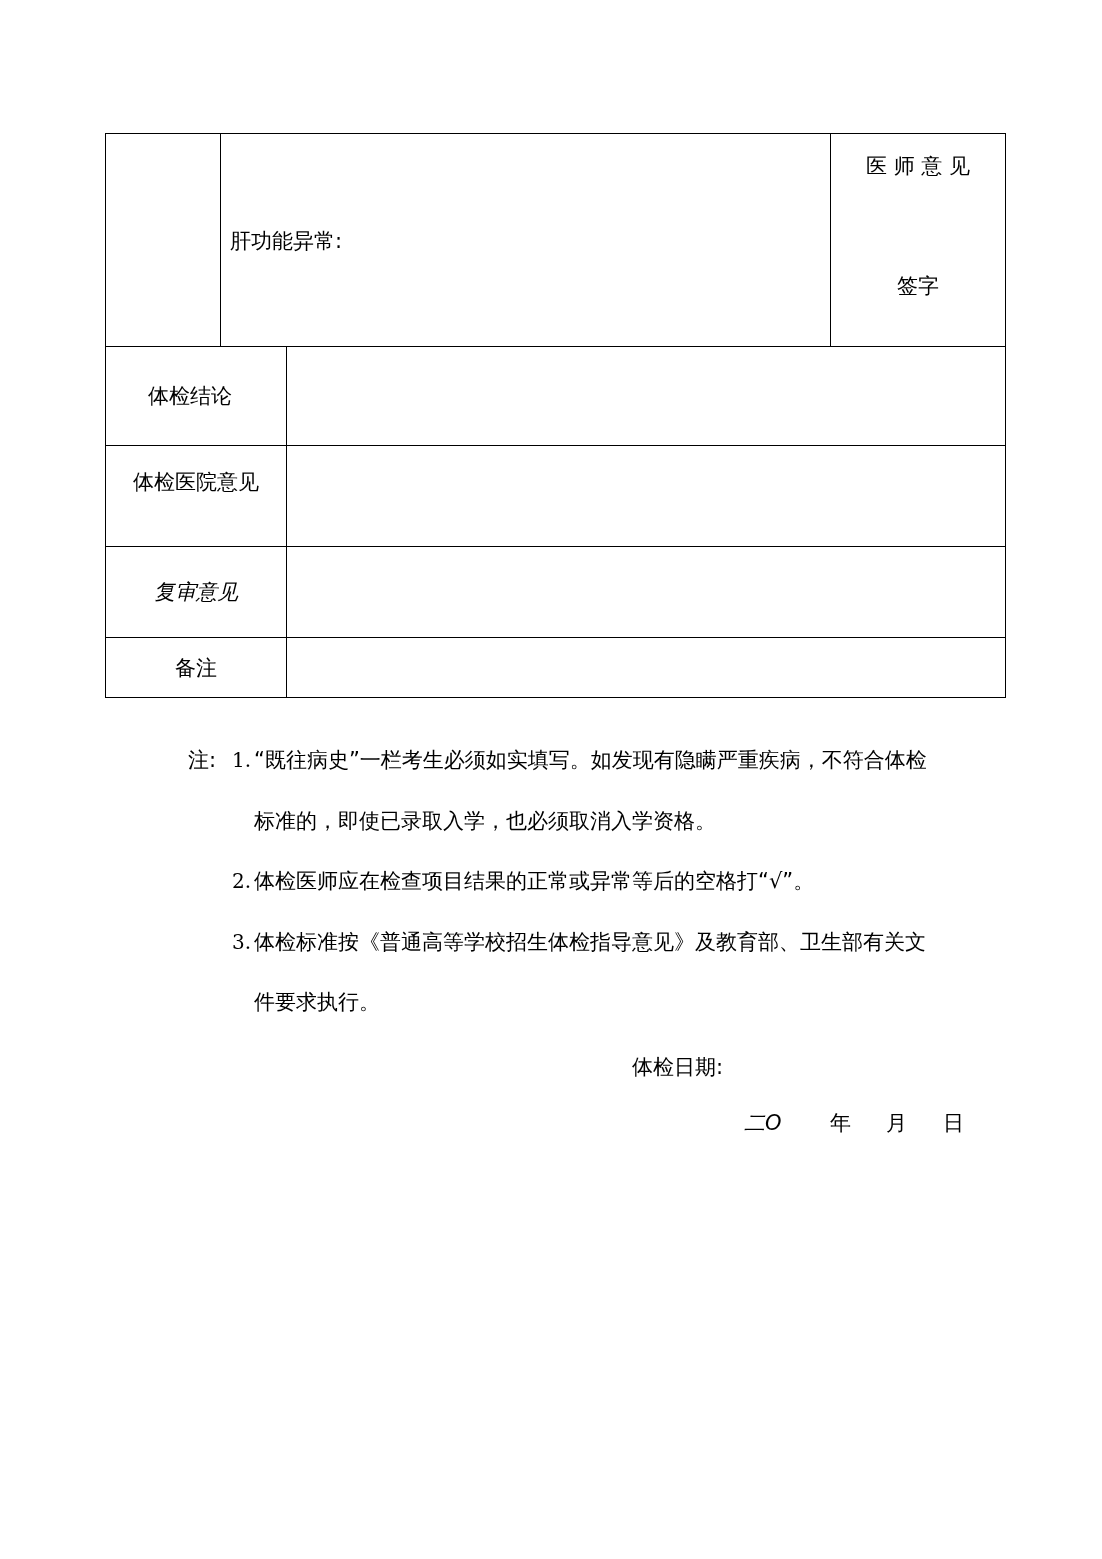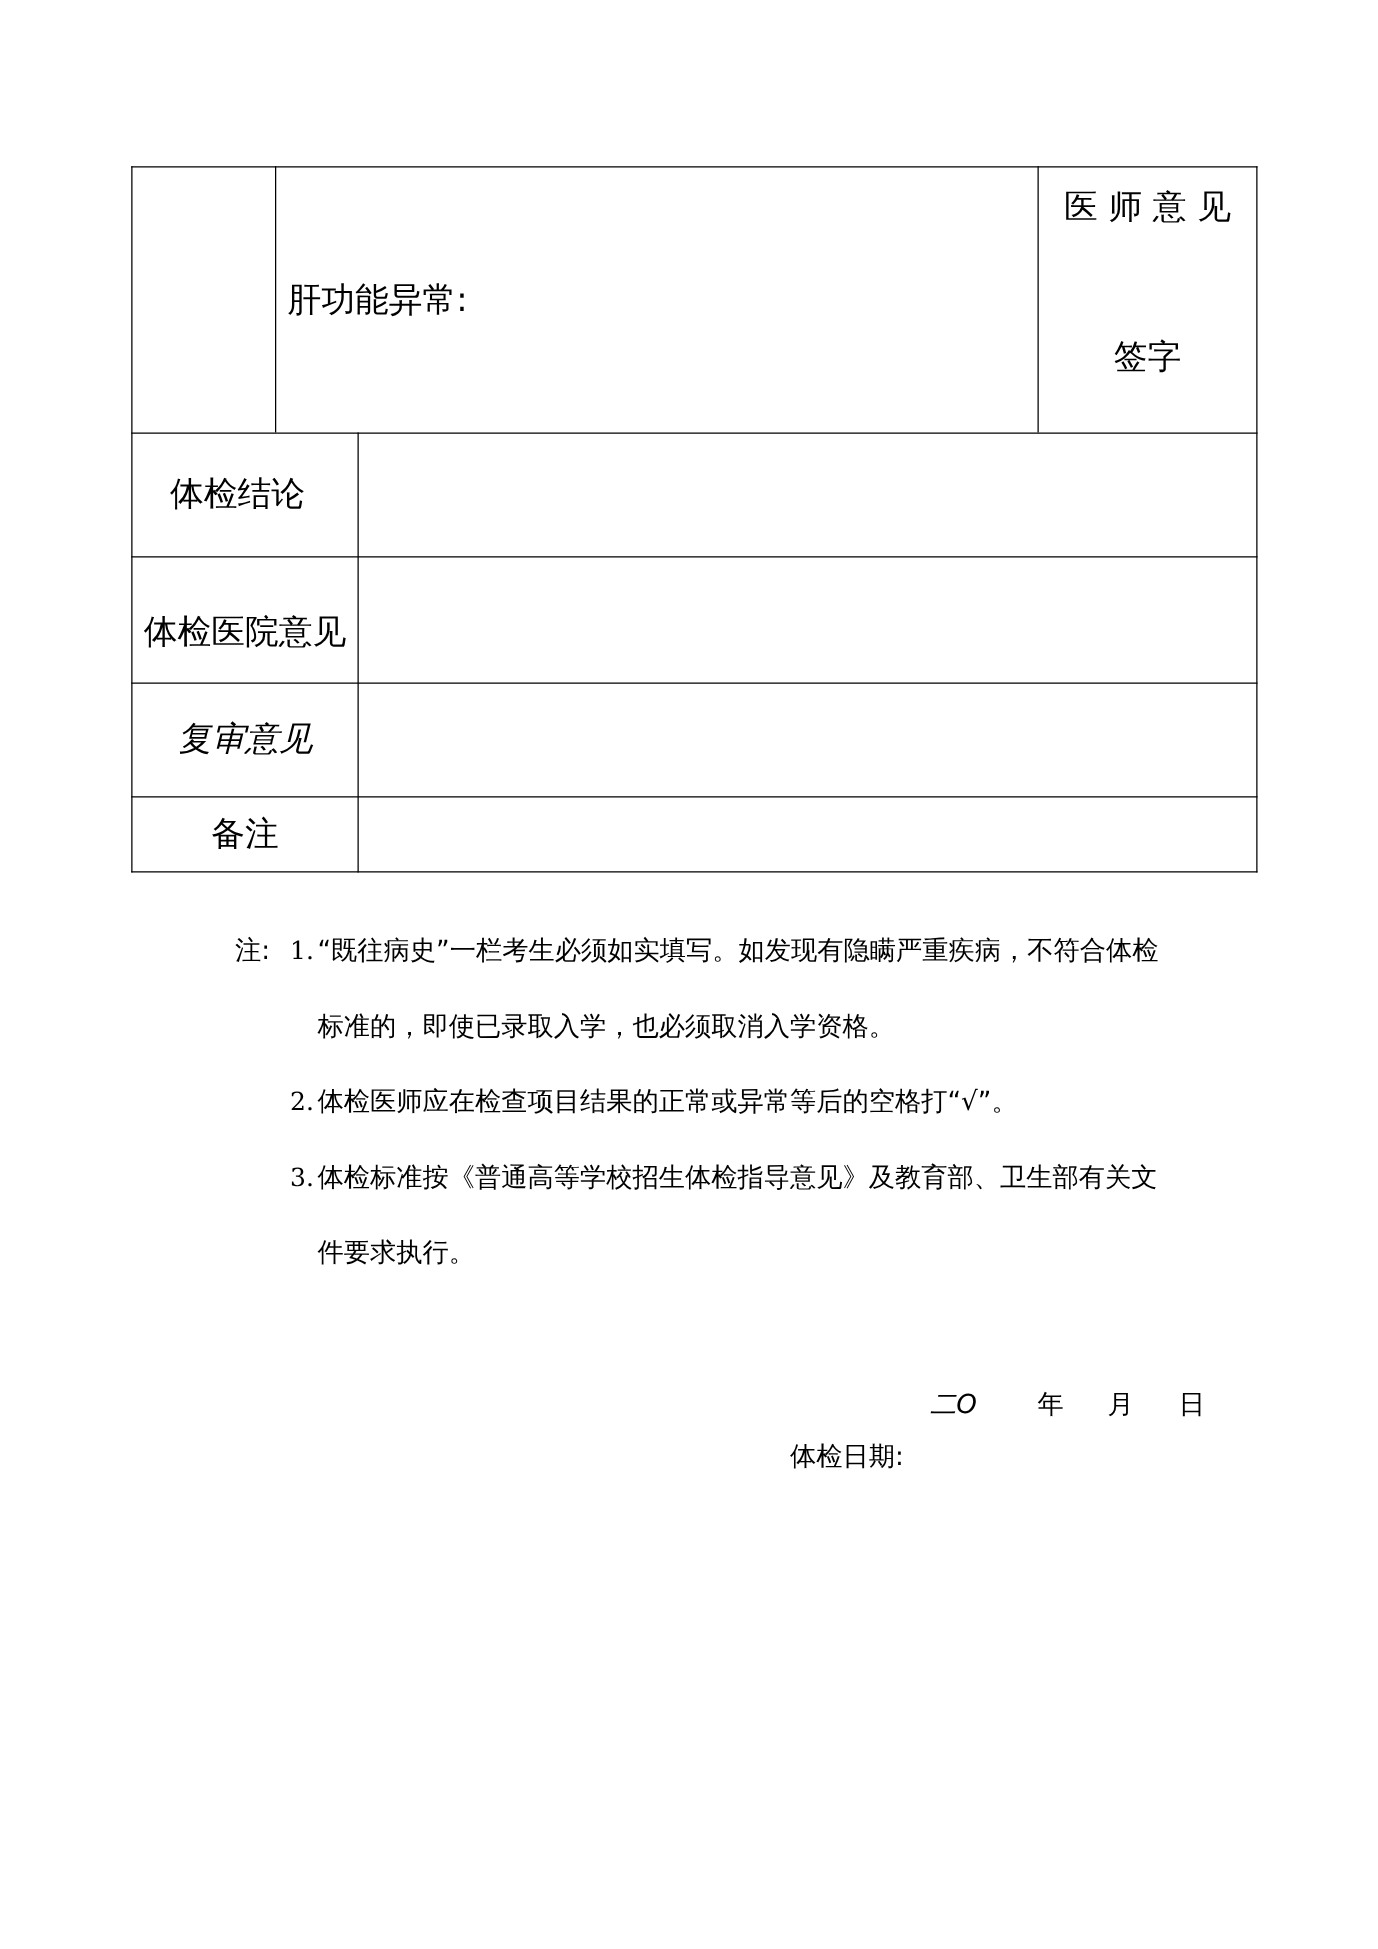--- a/index.html
+++ b/index.html
@@ -1,21 +1,21 @@
 <!DOCTYPE html>
 <html><head>
 <meta charset="utf-8">
 <style>
   html, body { margin: 0; padding: 0; background: #ffffff; }
   body { width: 1102px; height: 1559px; position: relative; overflow: hidden;
          font-family: "DejaVu Sans", "Liberation Sans", sans-serif; color: #000; }
   .line { position: absolute; background: #000; }
   .h { height: 1px; }
   .v { width: 1px; }
-  .txt { position: absolute; font-size: 27px; line-height: 24px; white-space: nowrap; }
+  .txt { position: absolute; font-size: 21px; line-height: 24px; white-space: nowrap; }
   .center { text-align: center; }
   .note { position: absolute; font-size: 21px; line-height: 24px; white-space: nowrap; }
   .num { font-family: "DejaVu Serif", "Liberation Serif", serif; font-size: 20px; }
 </style>
 </head>
 <body>
 
 <div>
   <div class="line h" style="left:105px; top:133px; width:901px;"></div>
   <div class="line v" style="left:105px; top:133px; height:565px;"></div>
@@ -32,21 +32,21 @@
 <div>
   <div class="line v" style="left:286px; top:346px; height:352px;"></div>
   <div class="line h" style="left:105px; top:445px; width:901px;"></div>
   <div class="line h" style="left:105px; top:546px; width:901px;"></div>
   <div class="line h" style="left:105px; top:637px; width:901px;"></div>
   <div class="line h" style="left:105px; top:697px; width:901px;"></div>
 
   <div class="txt center" style="left:100px; width:180px; top:384px;">体检结论</div>
   <div style="position:absolute; left:287px; top:347px; width:718px; height:98px;"></div>
 
-  <div class="txt center" style="left:106px; width:180px; top:494px;">体检医院意见</div>
+  <div class="txt center" style="left:106px; width:180px; top:470px;">体检医院意见</div>
   <div style="position:absolute; left:287px; top:446px; width:718px; height:100px;"></div>
 
   <div class="txt center" style="left:106px; width:180px; top:580px;font-style:italic;">复审意见</div>
   <div style="position:absolute; left:287px; top:547px; width:718px; height:90px;"></div>
 
   <div class="txt center" style="left:106px; width:180px; top:656px;text-align:center;">备注</div>
   <div style="position:absolute; left:287px; top:638px; width:718px; height:59px;"></div>
 </div>
 
 <div>
@@ -57,21 +57,21 @@
 
   <div class="note num" style="left:232px; top:869px;">2.</div>
   <div class="note" style="left:254px; top:869px;">体检医师应在检查项目结果的正常或异常等后的空格打“√”。</div>
 
   <div class="note num" style="left:232px; top:930px;">3.</div>
   <div class="note" style="left:254px; top:930px;">体检标准按《普通高等学校招生体检指导意见》及教育部、卫生部有关文</div>
   <div class="note" style="left:254px; top:990px;">件要求执行。</div>
 </div>
 
 <div>
-  <div class="note" style="left:632px; top:1153px;">体检日期:</div>
+  <div class="note" style="left:632px; top:1055px;">体检日期:</div>
   <div class="note" style="left:744px; top:1111px;font-style:italic;">二O</div>
   <div style="position:absolute; left:790px; top:1108px; width:36px; height:30px;"></div>
   <div class="note" style="left:830px; top:1111px;">年</div>
   <div style="position:absolute; left:856px; top:1108px; width:28px; height:30px;"></div>
   <div class="note" style="left:886px; top:1111px;">月</div>
   <div style="position:absolute; left:912px; top:1108px; width:28px; height:30px;"></div>
   <div class="note" style="left:943px; top:1111px;">日</div>
 </div>
 
 </body></html>

